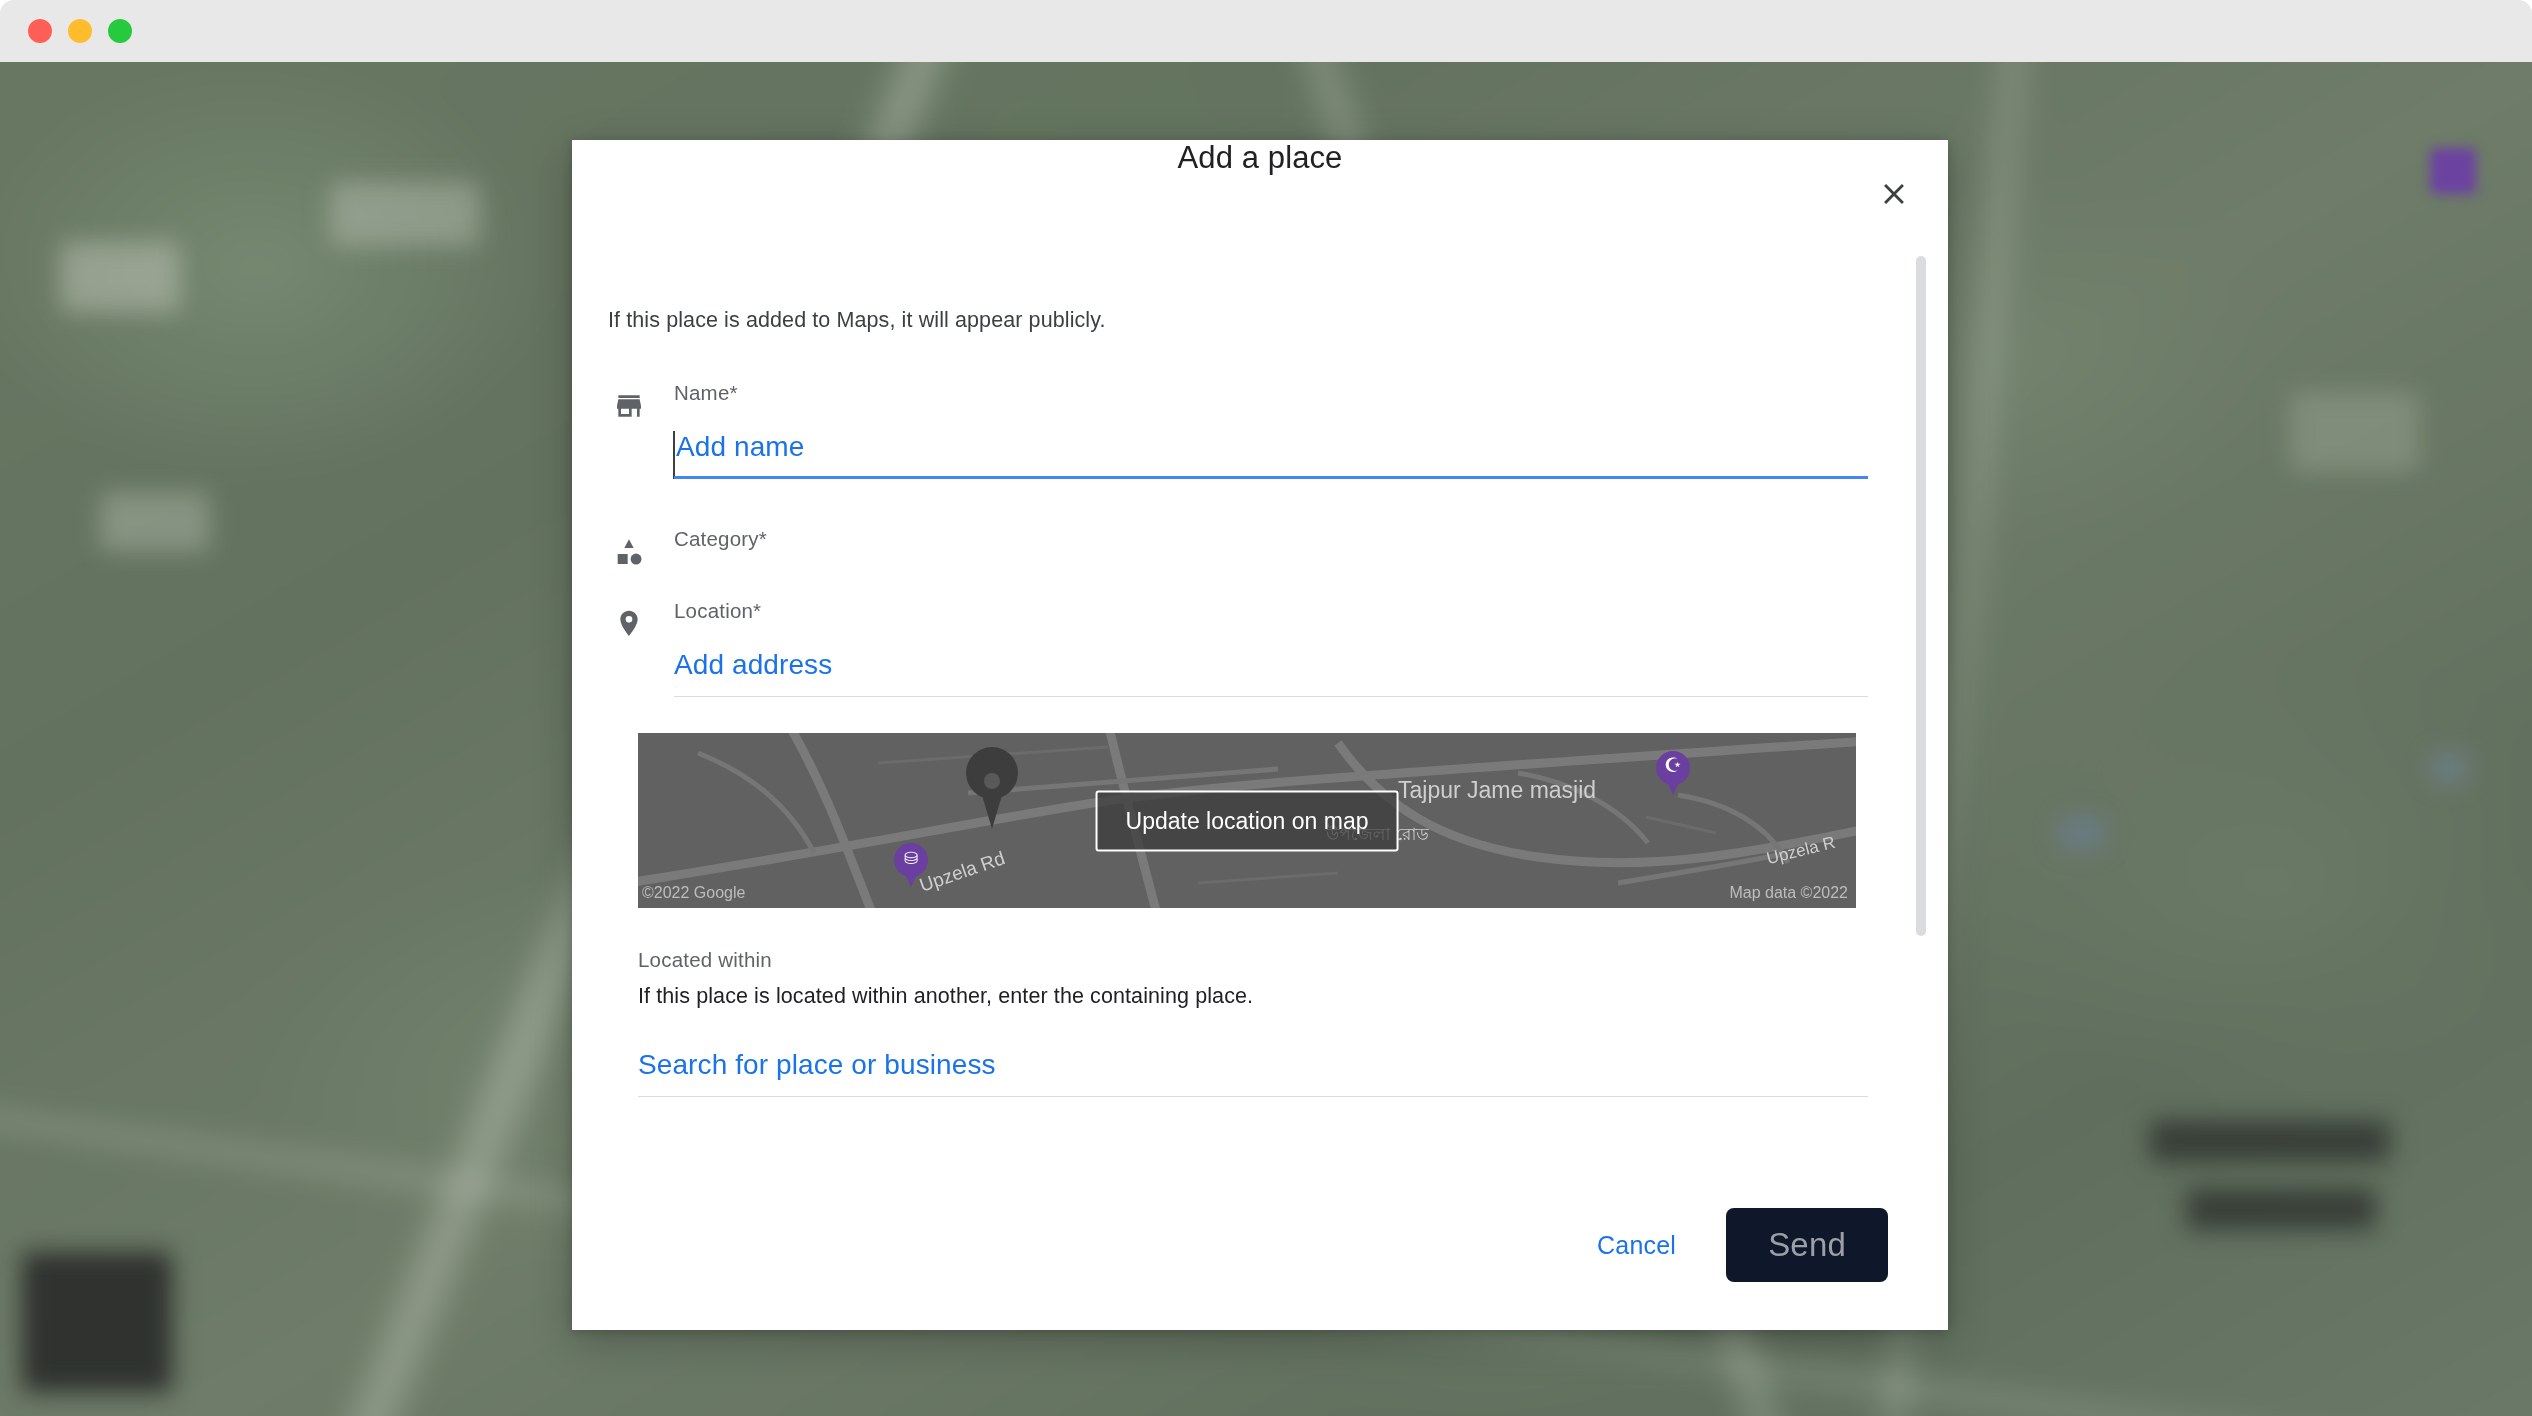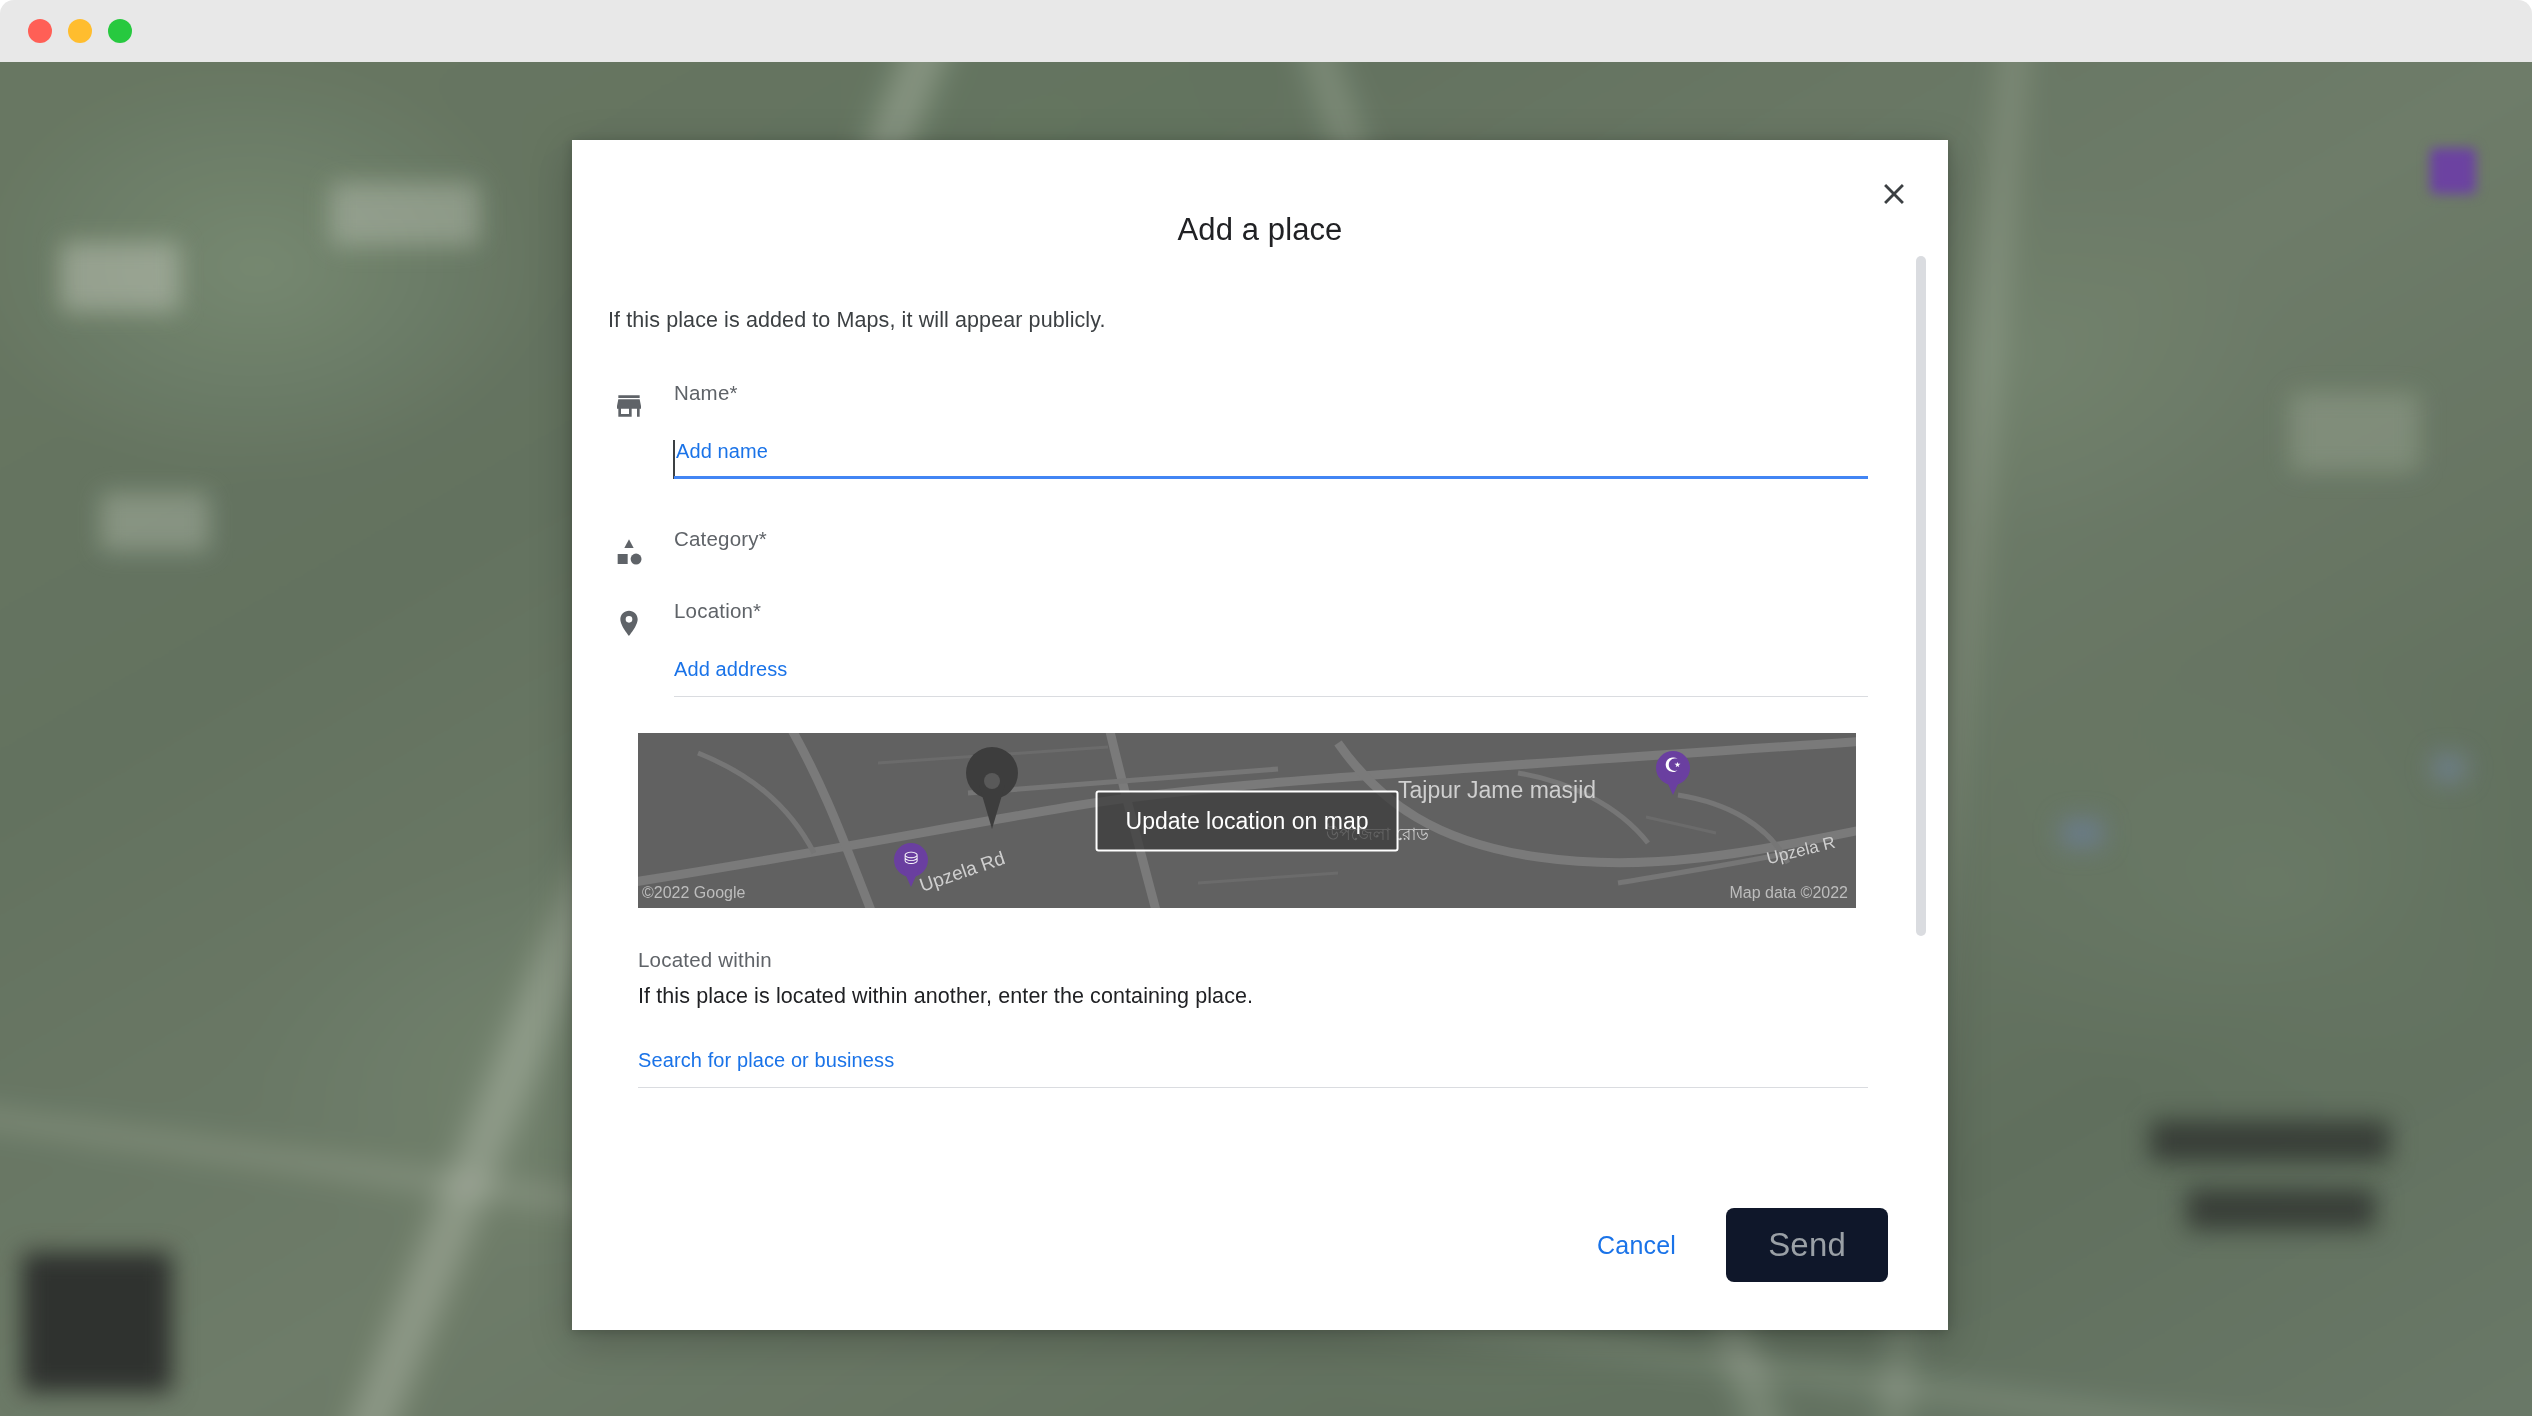--- a/index.html
+++ b/index.html
@@ -128,21 +128,21 @@
     display: flex;
     flex-direction: column;
     box-shadow: 0 2px 10px rgba(0,0,0,.18), 0 12px 40px rgba(0,0,0,.22);
   }
 
   .dialog-header {
     position: relative;
     height: 108px;
     flex: 0 0 auto;
     display: flex;
-    align-items: flex-end;
+    align-items: flex-start;
     justify-content: center;
   }
   .dialog-title {
     font-size: 31px;
     color: #202124;
     font-weight: 400;
     letter-spacing: .1px;
   }
   .close-btn {
     position: absolute;
@@ -202,21 +202,21 @@
     margin-bottom: 6px;
   }
 
   .field-control {
     position: relative;
     display: flex;
     align-items: flex-end;
     min-height: 68px;
   }
   .field-value {
-    font-size: 20px;
+    font-size: 28px;
     color: #1a73e8;
     letter-spacing: .1px;
     padding-bottom: 16px;
     flex: 1 1 auto;
     background: transparent;
     border: none;
     outline: none;
     font-family: inherit;
   }
   .field-value.caret {

